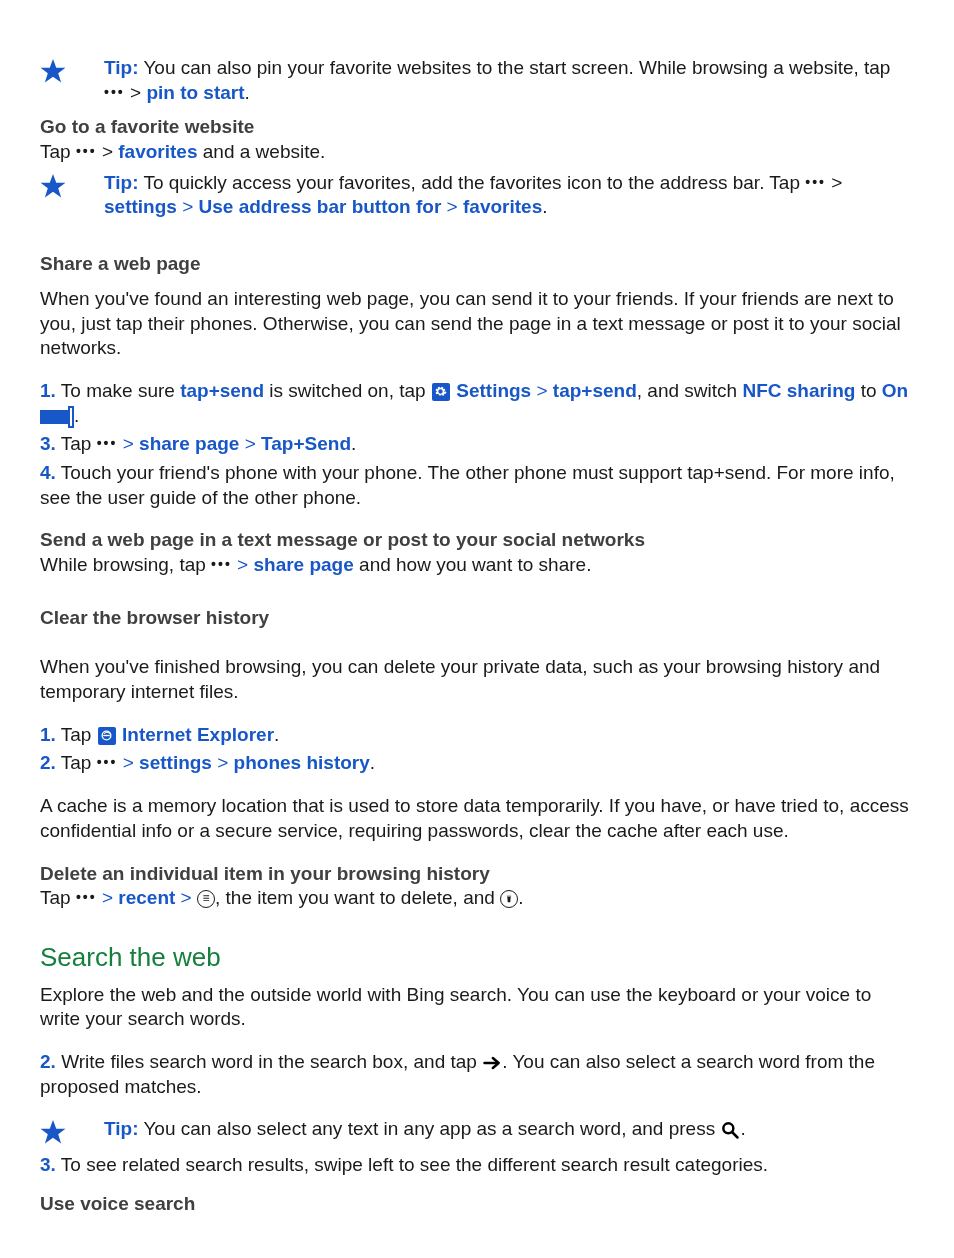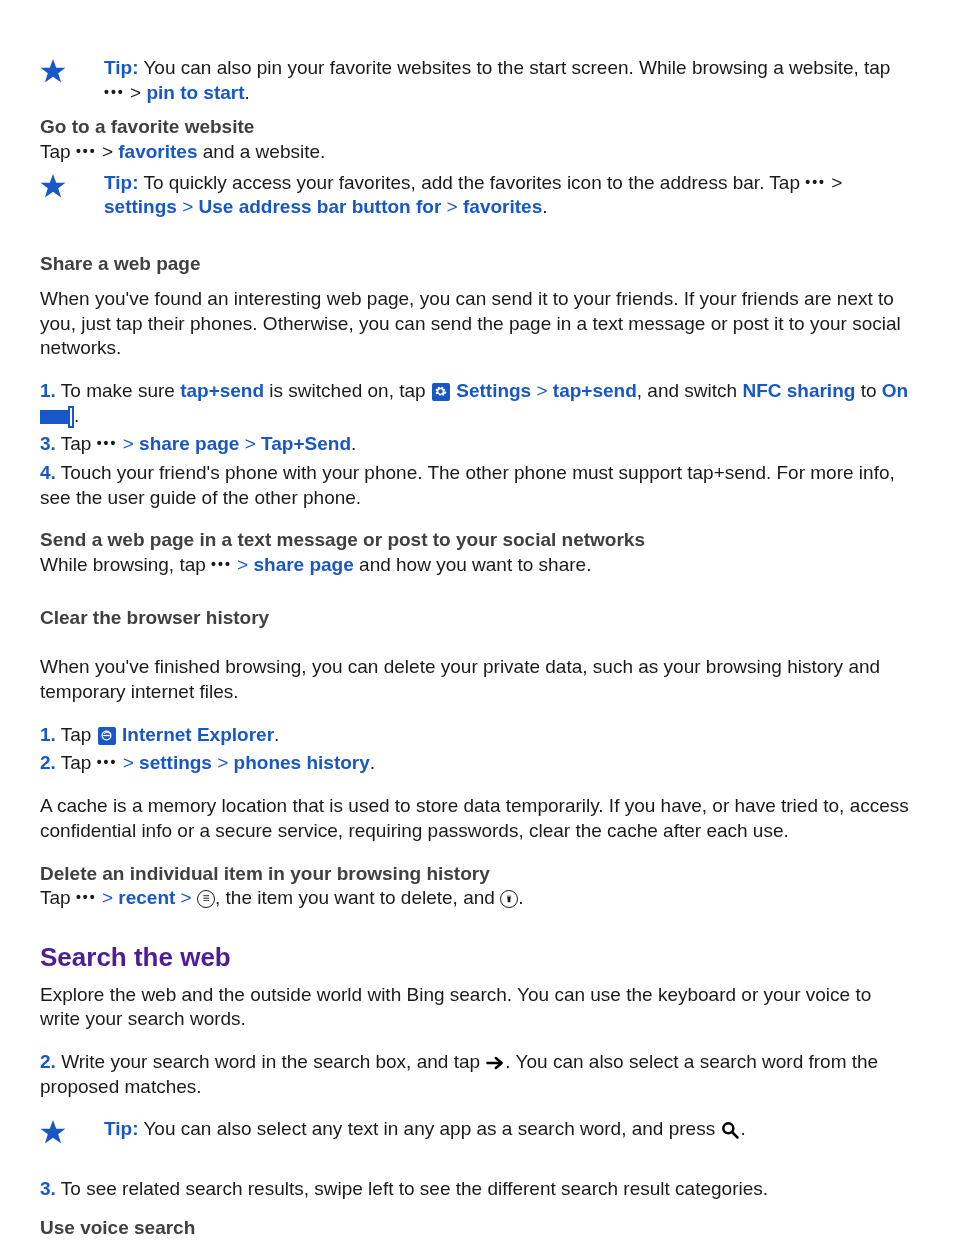--- a/index.html
+++ b/index.html
@@ -19,22 +19,22 @@
   .blue { color: #1857c8; }
   .bold { font-weight: 700; }
   .heading-sub {
     color: #404040;
     font-weight: 700;
     font-size: 19px;
     margin-top: 18px;
     margin-bottom: 0;
   }
   .section-title {
-    color: #4c1d95;
-    font-weight: 700;
+    color: #15803d;
+    font-weight: 400;
     font-size: 26px;
     margin-top: 30px;
     margin-bottom: 8px;
   }
   p {
     margin: 0 0 4px 0;
     font-size: 19px;
     line-height: 1.3;
   }
   .para-spaced { margin-bottom: 18px; }
@@ -219,21 +219,21 @@
           <path d="M7 4h10v2H7zM8 7h8l-1 13H9z" fill="#1a1a1a"></path>
         </svg>
     </span><span>.</span>
   </p>
 
   <p class="section-title">Search the web</p>
   <p class="para-spaced">Explore the web and the outside world with Bing search. You can use the keyboard or your voice to write your search words.</p>
 
 
   <p class="para-spaced">
-    <span class="bold blue">2.</span><span> Write your search word in the search box, and tap </span>
+    <span class="bold blue">2.</span><span> Write files search word in the search box, and tap </span>
     <svg class="inline-svg" viewBox="0 0 24 24">
         <line x1="3" y1="12" x2="18" y2="12" stroke="#000" stroke-width="3" stroke-linecap="round"></line>
         <polyline points="13,6 20,12 13,18" fill="none" stroke="#000" stroke-width="3" stroke-linecap="round" stroke-linejoin="round"></polyline>
       </svg><span>. You can also select a search word from the proposed matches.</span>
   </p>
 
   <div class="tip-row">
     <div class="tip-icon-col">
       <svg class="star-svg" viewBox="0 0 24 24">
         <polygon points="12,1 15,9 23.5,9 16.8,14 19.5,22.5 12,17.3 4.5,22.5 7.2,14 0.5,9 9,9" fill="#1857c8"></polygon>
@@ -243,19 +243,19 @@
       <p>
         <span class="bold blue">Tip:</span><span> You can also select any text in any app as a search word, and press </span>
         <svg class="inline-svg" viewBox="0 0 24 24">
             <circle cx="10" cy="10" r="6" fill="none" stroke="#000" stroke-width="3"></circle>
             <line x1="15" y1="15" x2="21" y2="21" stroke="#000" stroke-width="3" stroke-linecap="round"></line>
           </svg><span>.</span>
       </p>
     </div>
   </div>
 
-  <p style="margin-top:28px">
+  <p style="margin-top:4px">
     <span class="bold blue">3.</span><span> To see related search results, swipe left to see the different search result categories.</span>
   </p>
 
   <p class="heading-sub" style="margin-top:14px">Use voice search</p>
 
 </div>
 
 </body></html>

